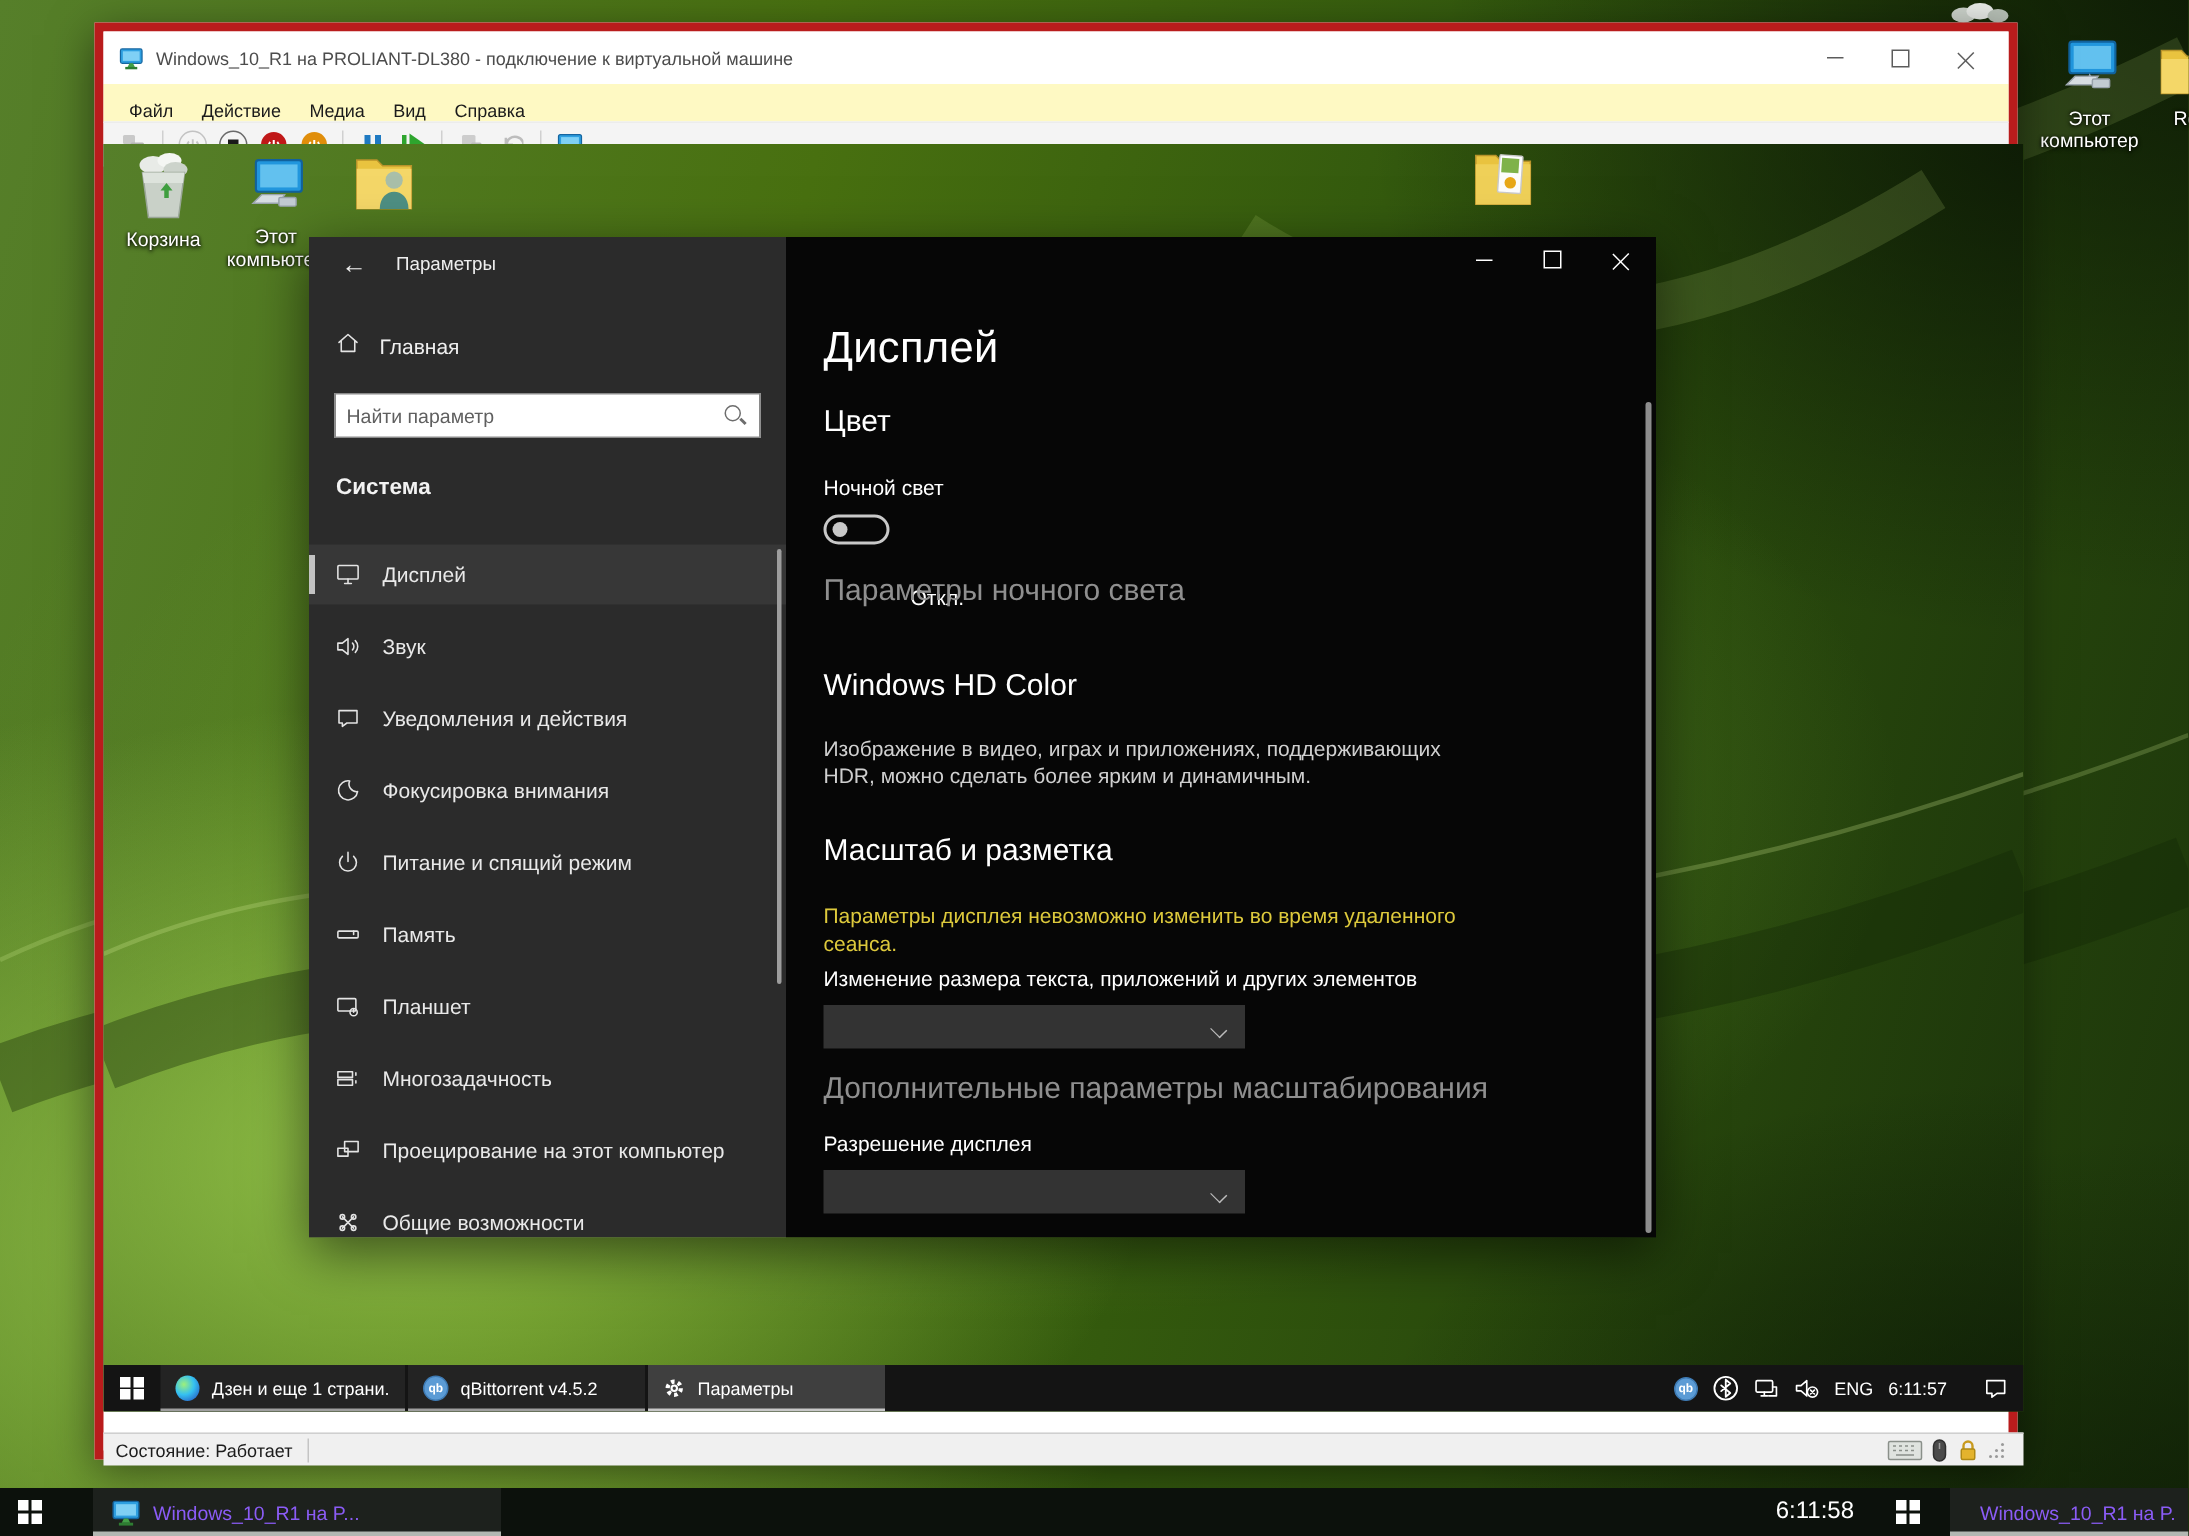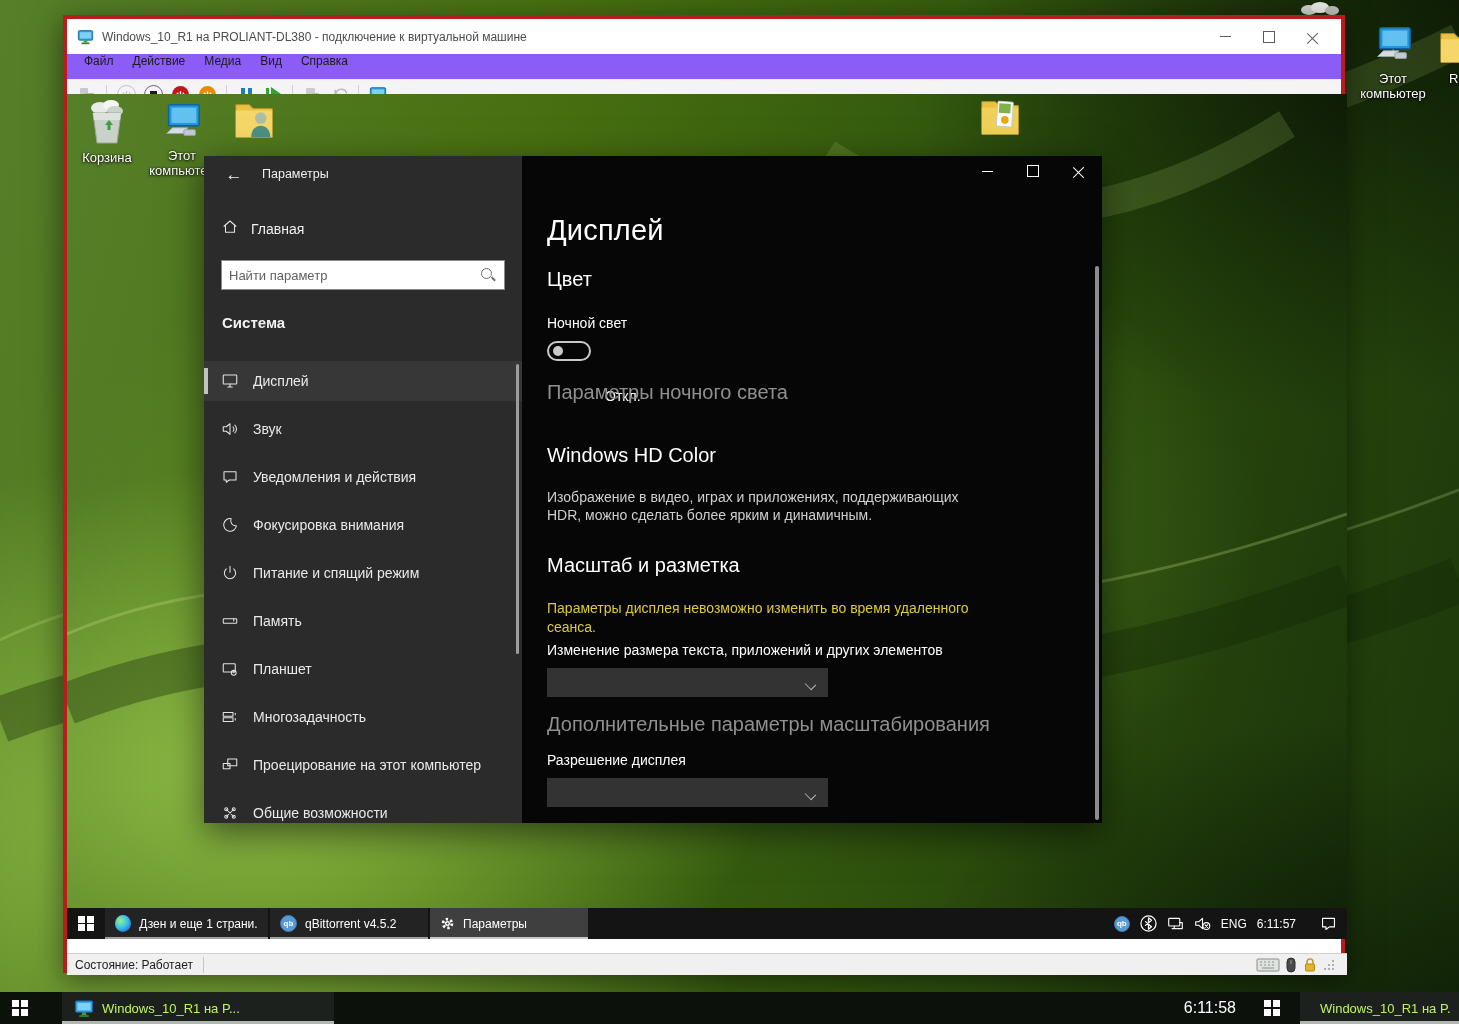--- a/index.html
+++ b/index.html
@@ -22,33 +22,33 @@
   .wallpaper svg{position:absolute;inset:0;width:100%;height:100%;}
   
   .dicon{display:flex;flex-direction:column;align-items:center;gap:3px;}
   .dicon .lbl{
     font-size:13px;color:#fff;text-align:center;line-height:1.18;
     text-shadow:0 1px 3px rgba(0,0,0,.9),0 0 2px rgba(0,0,0,.8);
   }
   
   .vmwin{
     left:63px;top:15px;width:1282px;height:958px;
-    background:#fff;border:4px solid #b91c1c;box-sizing:border-box;
+    background:#fff;border:6px solid #b91c1c;box-sizing:border-box;
     box-shadow:0 8px 28px rgba(0,0,0,.5);
   }
   .vm-titlebar{height:35px;background:#fff;display:flex;align-items:center;padding:0 6px 0 10px;}
   .vm-title{font-size:12px;color:#4c4c4c;margin-left:8px;flex:1;white-space:nowrap;overflow:hidden;}
   .capbtn{width:44px;height:26px;display:flex;align-items:center;justify-content:center;}
   .capbtn .mini{width:11px;height:1px;background:#5c5c5c;}
   .capbtn .maxi{width:10px;height:10px;border:1px solid #5c5c5c;}
   .xline{position:relative;width:12px;height:12px;}
   .xline:before,.xline:after{content:"";position:absolute;left:5px;top:0;width:1.4px;height:15px;background:#5c5c5c;}
   .xline:before{transform:rotate(45deg);}
   .xline:after{transform:rotate(-45deg);}
-  .vm-menubar{height:25px;background:#8b5cf6;display:flex;align-items:flex-start;gap:19px;padding-left:17px;}
+  .vm-menubar{height:25px;background:#fef9c3;display:flex;align-items:flex-end;gap:19px;padding-left:17px;}
   .vm-menubar span{font-size:12px;color:#1b1b1b;}
   .vm-toolbar{height:28px;background:#f4f4f4;border-bottom:1px solid #d9d9d9;border-top:1px solid #ececec;
     display:flex;align-items:center;gap:7px;padding-left:10px;}
   .tsep{width:1px;height:18px;background:#d0d0d0;margin:0 2px;}
   .tbtn{width:20px;height:20px;display:flex;align-items:center;justify-content:center;}
   .circ{width:17px;height:17px;border-radius:50%;display:flex;align-items:center;justify-content:center;}
   .pwr{width:9px;height:9px;}
   .vm-screen{position:absolute;left:0;top:75px;width:1280px;height:845px;overflow:hidden;background:#2a4a0c;}
   
   .setwin{left:137px;top:62px;width:898px;height:667px;box-shadow:0 10px 34px rgba(0,0,0,.55);}
@@ -115,21 +115,21 @@
   svg.tic{width:17px;height:17px;}
   svg.tic *{stroke:#fff;fill:none;stroke-width:1.3;stroke-linecap:round;stroke-linejoin:round;}
   
   .vm-status{position:absolute;left:0;top:934px;width:1280px;height:22px;background:#f0f0f0;border-top:1px solid #cfcfcf;
     display:flex;align-items:center;font-size:12px;color:#1c1c1c;padding-left:8px;box-sizing:border-box;}
   .st-sep{width:1px;height:16px;background:#c4c4c4;margin-left:10px;}
   .st-right{margin-left:auto;display:flex;align-items:center;gap:6px;padding-right:12px;}
   
   .hosttb{left:0;top:992px;width:1459px;height:32px;background:#0c110c;display:flex;align-items:stretch;}
   .htask{display:flex;align-items:center;gap:8px;padding:0 12px;position:relative;background:rgba(255,255,255,.07);}
-  .htask .tl{font-size:13px;color:#bef264;white-space:nowrap;}
+  .htask .tl{font-size:13px;color:#8b5cf6;white-space:nowrap;}
   .htask:after{content:"";position:absolute;left:0;bottom:0;height:3px;width:100%;background:#b2b7b2;}
   .hclock{font-size:16px;color:#fff;display:flex;align-items:center;}
 </style>
 </head>
 <body>
 
 <div class="wallpaper">
   <svg viewBox="0 0 1459 1024" preserveAspectRatio="none">
     <path d="M0 640 C 360 470, 760 760, 1459 490" stroke="rgba(215,240,150,0.22)" stroke-width="3" fill="none"></path>
     <path d="M0 720 C 420 560, 820 830, 1459 580" stroke="rgba(18,36,7,0.35)" stroke-width="46" fill="none"></path>

